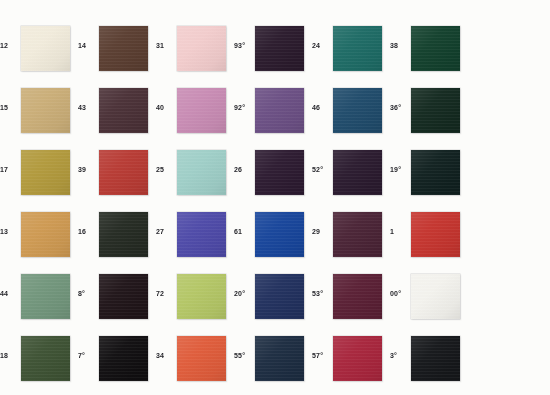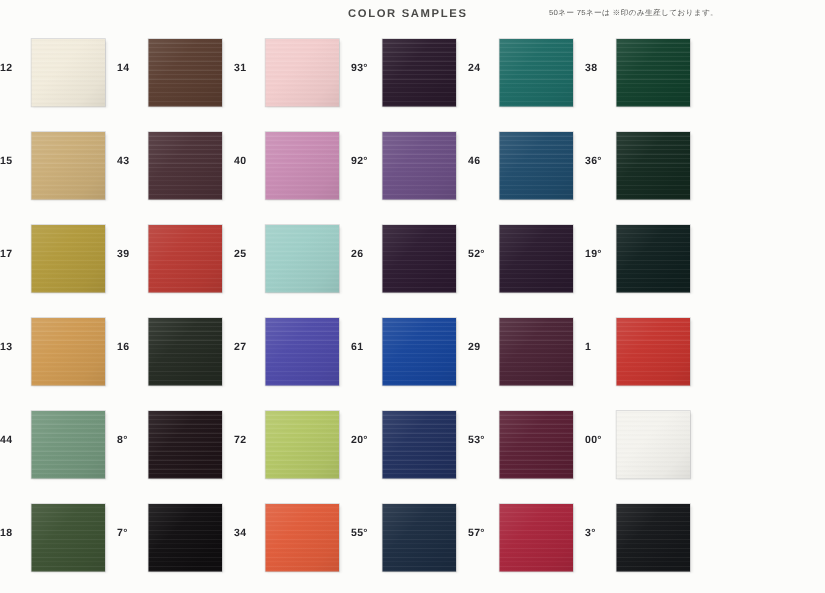--- a/index.html
+++ b/index.html
@@ -117,24 +117,20 @@
        rgba(0,0,0,0.04) 78%,
        rgba(0,0,0,0.09) 100%);
     pointer-events: none;
   }
 </style>
 </head>
 <body>
 
 <div id="sheet">
 
-  <div id="header">
-    <div id="chart-title">COLOR  SAMPLES</div>
-    <div id="production-note">50ネー 75ネーは ※印のみ生産しております。</div>
-  </div>
 
   <div id="swatch-grid">
       <div class="swatch-row">
         <div class="swatch-cell" style="left: 0px;">
           <div class="swatch-code">12</div>
           <div class="swatch-chip" style="background: rgb(242, 236, 220);">
             <div class="grain"></div>
             <div class="sheen"></div>
           </div>
         </div>

